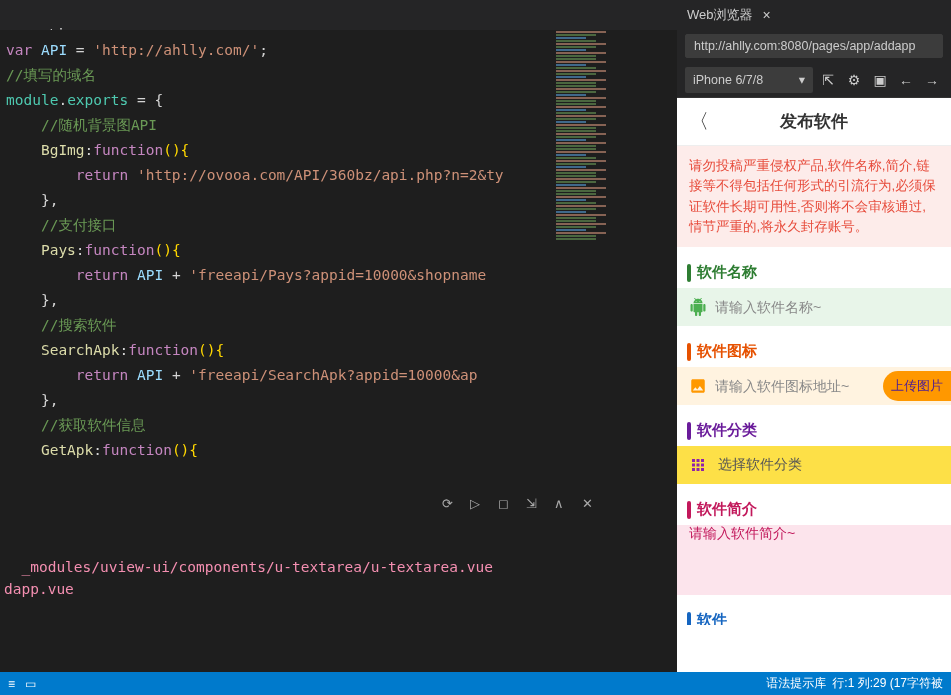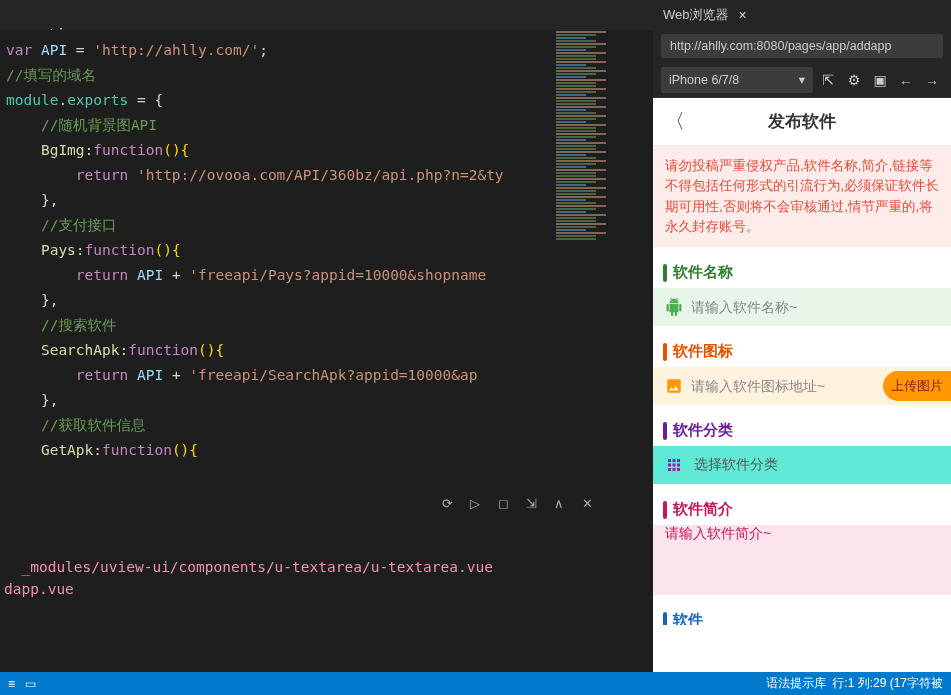--- a/index.html
+++ b/index.html
@@ -20,46 +20,46 @@
 .mini-line { height: 2px; margin: 1px 4px; background: #6a9955; width: 40px; }
 .mini-line.a { background: #ce9178; width: 50px; }
 .mini-line.b { background: #569cd6; width: 30px; }
 .debug-toolbar { position: absolute; left: 0; top: 490px; width: 612px; height: 26px; display: flex; justify-content: flex-end; align-items: center; gap: 14px; padding-right: 16px; color: #aaa; }
 .debug-icon { width: 14px; height: 14px; cursor: pointer; }
 .terminal-pane { position: absolute; left: 0; top: 516px; width: 708px; height: 156px; background: #1e1e1e; padding: 40px 4px 4px 4px; font-family: Consolas, monospace; font-size: 14.5px; line-height: 22px; }
 .term-line { color: #f48fb1; white-space: pre; }
 .status-bar { position: absolute; left: 0; bottom: 0; width: 951px; height: 23px; background: #007acc; display: flex; align-items: center; font-size: 12px; color: #fff; padding: 0 8px; }
 .sb-left { display: flex; gap: 10px; align-items: center; }
 .sb-right { margin-left: auto; display: flex; gap: 6px; }
-.browser-pane { position: absolute; right: 0; top: 0; width: 298px; height: 672px; background: #252526; display: flex; flex-direction: column; margin-left: 48px; }
+.browser-pane { position: absolute; right: 0; top: 0; width: 274px; height: 672px; background: #252526; display: flex; flex-direction: column; margin-left: 48px; }
 .browser-titlebar { height: 30px; display: flex; align-items: center; padding: 0 10px; gap: 10px; color: #ccc; font-size: 13px; }
 .browser-close { cursor: pointer; font-size: 14px; }
 .browser-addr { height: 32px; padding: 4px 8px; }
 .browser-addr-input { width: 100%; height: 100%; background: #3c3c3c; border: 1px solid #3c3c3c; color: #ccc; padding: 0 8px; font-size: 12.5px; border-radius: 2px; }
 .browser-toolbar { height: 36px; display: flex; align-items: center; padding: 0 8px; gap: 4px; border-bottom: 1px solid #333; justify-content: space-between; }
 .device-select { flex: 1; background: #3c3c3c; border: none; color: #ccc; padding: 4px 8px; font-size: 12.5px; height: 26px; display: flex; align-items: center; justify-content: space-between; border-radius: 2px; }
 .tb-icon { width: 22px; height: 22px; display: flex; align-items: center; justify-content: center; color: #ccc; cursor: pointer; font-size: 14px; }
 .phone-view { flex: 1; background: #fff; overflow: hidden; position: relative; }
 .phone-header { height: 48px; display: flex; align-items: center; padding: 0 12px; border-bottom: 1px solid #eee; }
 .phone-back { font-size: 20px; color: #333; cursor: pointer; }
 .phone-title { flex: 1; text-align: center; font-size: 17px; font-weight: bold; color: #333; margin-right: 20px; }
 .notice-box { background: #fdecea; color: #e74c3c; padding: 10px 12px; font-size: 13.5px; line-height: 1.5; }
 .section { margin-top: 10px; }
 .section-head { display: flex; align-items: center; padding: 6px 10px; }
 .section-bar { width: 4px; height: 18px; border-radius: 2px; margin-right: 6px; }
 .section-title { font-size: 15px; font-weight: bold; }
 .sec-green .section-bar { background: #2e7d32; } .sec-green .section-title { color: #2e7d32; } .sec-green .field-row { background: #e8f5e9; }
 .sec-orange .section-bar { background: #e65100; } .sec-orange .section-title { color: #e65100; } .sec-orange .field-row { background: #fff3e0; }
-.sec-purple .section-bar { background: #6a1b9a; } .sec-purple .section-title { color: #6a1b9a; } .sec-purple .field-row { background: #5eead4; gap: 11px; }
+.sec-purple .section-bar { background: #6a1b9a; } .sec-purple .section-title { color: #6a1b9a; } .sec-purple .field-row { background: #fde047; gap: 11px; }
 .sec-pink .section-bar { background: #c2185b; } .sec-pink .section-title { color: #c2185b; }
 .field-row { display: flex; align-items: center; padding: 10px 12px; gap: 8px; }
 .field-icon { width: 18px; height: 18px; }
 .field-input { flex: 1; border: none; background: transparent; font-size: 14px; color: #555; outline: none; }
 .field-input::placeholder { color: #888; }
-.upload-btn { position: absolute; right: 0; background: #ff9800; color: #7f1d1d; padding: 6px 8px; font-size: 13px; border: none; border-top-left-radius: 16px; border-bottom-left-radius: 16px; }
+.upload-btn { position: absolute; right: 0; background: #ff9800; color: #4c1d95; padding: 6px 8px; font-size: 13px; border: none; border-top-left-radius: 16px; border-bottom-left-radius: 16px; }
 .orange-row { position: relative; }
 .pink-textarea { padding: 0 12px; background: #fce4ec; min-height: 70px; }
 .pink-textarea-inner { color: #c2185b; font-size: 14px; }
 .sec-blue .section-bar { background: #1565c0; } .sec-blue .section-title { color: #1565c0; }
 .cutoff { height: 20px; overflow: hidden; }
 </style>
 </head>
 <body>
 
 <div class="tab-bar">

